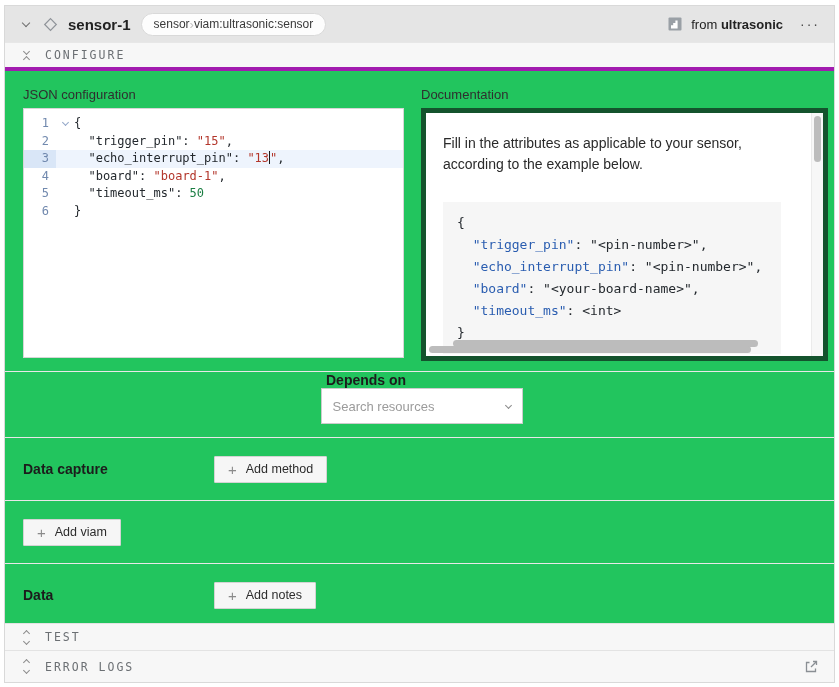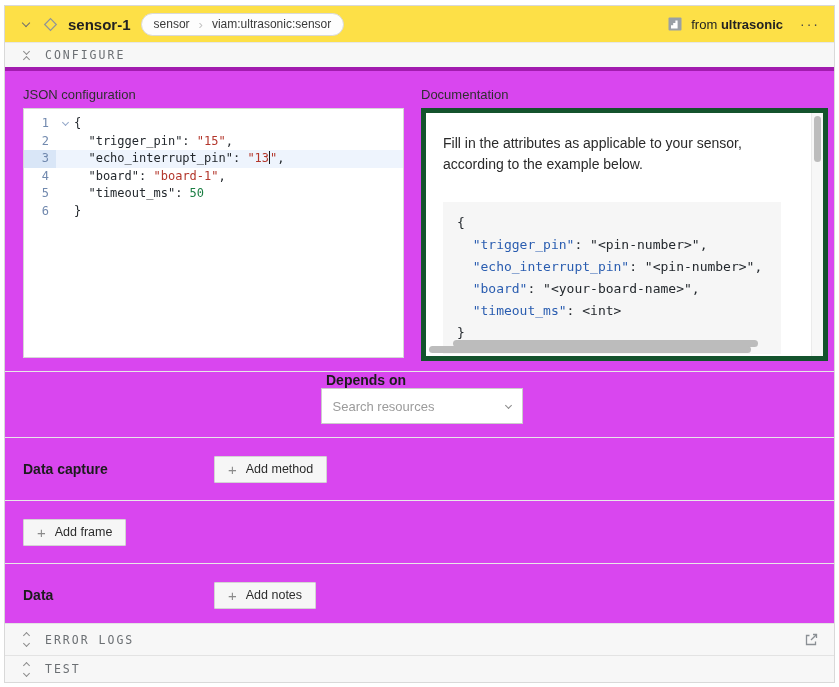--- a/index.html
+++ b/index.html
@@ -9,23 +9,23 @@
     font-family:"Liberation Sans", sans-serif; color:#1f1f1f;
     -webkit-font-smoothing:antialiased;
   }
   .card {
     position:absolute; left:4px; top:5px; width:831px; height:678px;
     border:1px solid #d9d9d9; background:#fff; display:flex; flex-direction:column;
   }
 
   
   .hdr { height:37px; flex:0 0 auto; border-bottom:1px solid #e7e7e7;
-         display:flex; align-items:center; padding:0 14px; gap:10px; background:#fde047; }
+         display:flex; align-items:center; padding:0 14px; gap:10px; background:#e5e5e5; }
   .title { font-weight:bold; font-size:15px; color:#222; }
-  .pill { display:inline-flex; align-items:flex-end; gap:9px; border:1px solid #d9d9d9;
+  .pill { display:inline-flex; align-items:flex-end; border:1px solid #d9d9d9;
           border-radius:20px; padding:3px 12px 4px; font-size:12px; color:#3a3a3a; background:#fdfdfd; }
   .pill-sep { color:#c4c4c4; font-size:13px; line-height:1; }
   .hdr-right { margin-left:auto; display:flex; align-items:center; gap:9px; font-size:13px; color:#222; }
   .from b { font-weight:bold; }
   .menu { color:#4a4a4a; letter-spacing:2px; font-size:14px; cursor:pointer; margin-left:8px; }
 
   
   .cv { width:5px; height:5px; border:solid #8d8d8d; border-width:0 1.4px 1.4px 0; display:block; }
   .cv.down { transform:rotate(45deg); }
   .cv.up   { transform:rotate(-135deg); }
@@ -35,21 +35,21 @@
 
   
   .secbar { background:#f7f7f7; display:flex; align-items:center; padding:0 15px; gap:13px; flex:0 0 auto; cursor:pointer; }
   .secbar.cfg  { height:28px; border-bottom:4px solid #a21caf; }
   .secbar.logs { height:32px; border-top:1px solid #e3e3e3; }
   .secbar.test { height:27px; border-top:1px solid #e3e3e3; }
   .secttl { font-family:"DejaVu Sans Mono", monospace; font-size:11.5px; letter-spacing:2px; color:#6b6f73; }
   .extlink { margin-left:auto; display:flex; align-items:center; cursor:pointer; }
 
   
-  .content { flex:1 1 auto; background:#d946ef; overflow:hidden; }
+  .content { flex:1 1 auto; background:#22c55e; overflow:hidden; }
   .cfg-area { display:flex; padding:16px 6px 0 18px; gap:17px; height:300px; }
   .col-left { width:381px; flex:0 0 auto; }
   .col-right { flex:1 1 auto; min-width:0; }
   .flabel { font-size:13px; color:#2f2f2f; margin-bottom:6px; height:15px; }
 
   
   .editor { border:1px solid #d6d6d6; height:250px; background:#fff; overflow:hidden;
             font-family:"DejaVu Sans Mono", monospace; font-size:12px; line-height:17.5px; padding-top:6px; cursor:text; }
   .ed-row { display:flex; height:17.5px; }
   .ed-row.active { background:#eef4fd; }
@@ -201,50 +201,50 @@
       <div class="rlabel">Data capture</div>
       <button class="addbtn">
         <span class="plus">+</span>
         <span>Add method</span>
       </button>
     </div>
 
     <div class="row r-std">
       <button class="addbtn">
         <span class="plus">+</span>
-        <span>Add frame</span>
+        <span>Add viam</span>
       </button>
     </div>
 
     <div class="row r-std">
       <div class="rlabel">Data</div>
       <button class="addbtn">
         <span class="plus">+</span>
         <span>Add notes</span>
       </button>
     </div>
 
+  </div>
+
+  <div class="secbar test">
+    <span class="updown">
+        <span class="cv up"></span>
+        <span class="cv down"></span>
+      </span>
+    <span class="secttl">TEST</span>
   </div>
 
   <div class="secbar logs">
     <span class="updown">
         <span class="cv up"></span>
         <span class="cv down"></span>
       </span>
     <span class="secttl">ERROR LOGS</span>
     <span class="extlink">
       <svg width="15" height="15" viewBox="0 0 15 15" fill="none" stroke="#8a8f94" stroke-width="1.3">
         <path d="M5.5 3.5H2.5v9h9V9.5"></path>
         <path d="M9 2.5h3.5V6"></path>
         <path d="M12.3 2.7L7 8"></path>
       </svg>
     </span>
   </div>
 
-  <div class="secbar test">
-    <span class="updown">
-        <span class="cv up"></span>
-        <span class="cv down"></span>
-      </span>
-    <span class="secttl">TEST</span>
-  </div>
-
 </div>
 
 </body></html>

